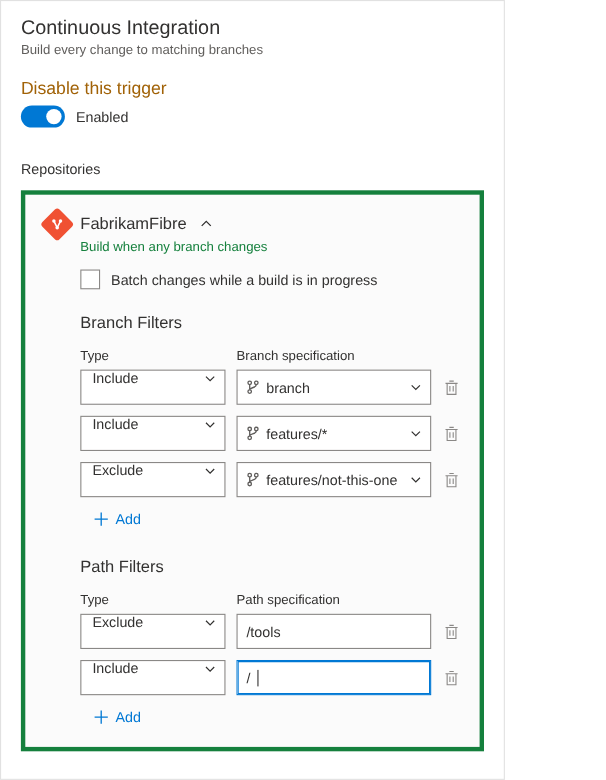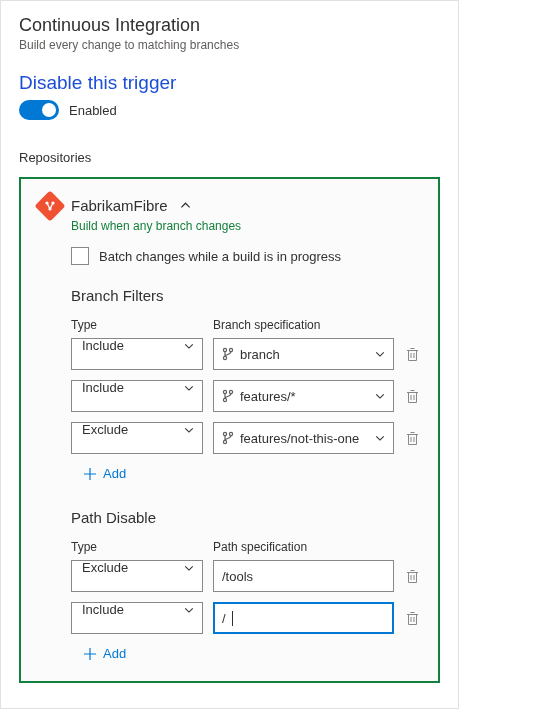--- a/index.html
+++ b/index.html
@@ -23,22 +23,22 @@
     font-weight: 400;
     margin: 0 0 2px 0;
     color: #323130;
   }
   .subtitle {
     font-size: 12px;
     color: #605e5c;
     margin: 0 0 20px 0;
   }
   .section-label {
-    font-size: 19px;
-    color: #1d4ed8;
+    font-size: 16px;
+    color: #a16207;
     margin-bottom: 6px;
   }
   .toggle-row {
     display: flex;
     align-items: center;
     gap: 10px;
     margin-bottom: 30px;
   }
   .toggle {
     width: 40px;
@@ -58,21 +58,21 @@
     border-radius: 50%;
   }
   .toggle-label {
     font-size: 13px;
   }
   .repos-heading {
     font-size: 13px;
     margin-bottom: 12px;
   }
   .repo-card {
-    border: 2px solid #15803d;
+    border: 4px solid #15803d;
     background: #fbfbfb;
     padding: 14px 18px 20px 18px;
   }
   .repo-header {
     display: flex;
     align-items: center;
     gap: 10px;
     margin-bottom: 2px;
   }
   .git-icon {
@@ -362,21 +362,21 @@
       </div>
     </div>
 
     <div class="add-row">
       <svg width="14" height="14" viewBox="0 0 14 14">
           <path d="M7 1 L7 13 M1 7 L13 7" stroke="#0078d4" stroke-width="1.2"></path>
         </svg>
       <span>Add</span>
     </div>
 
-    <div class="filters-heading">Path Disable</div>
+    <div class="filters-heading">Path Filters</div>
     <div class="col-headers">
       <div class="col-type">Type</div>
       <div class="col-spec">Path specification</div>
     </div>
 
     <div class="filter-row">
       <div class="type-select">
         <span>Exclude</span>
         <svg class="chevron-down" viewBox="0 0 12 12">
             <path d="M1.5 4 L6 8.5 L10.5 4" stroke="#323130" stroke-width="1.3" fill="none"></path>

